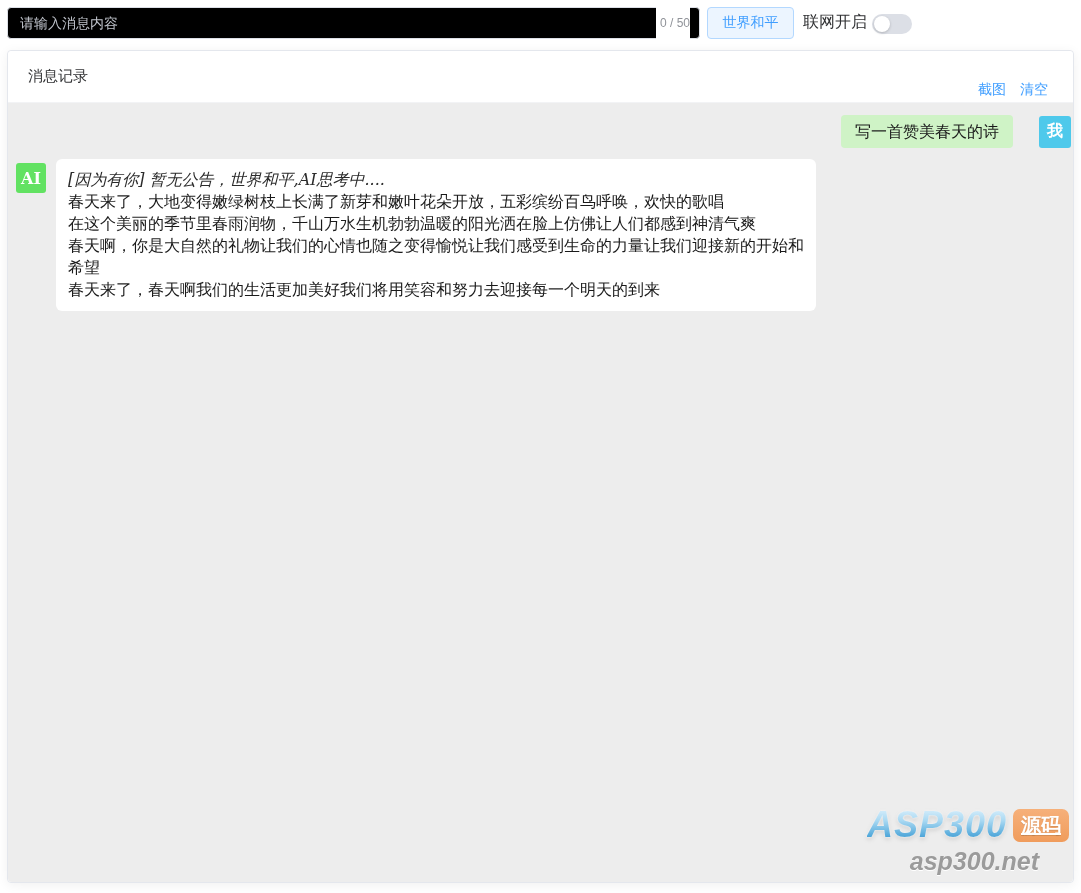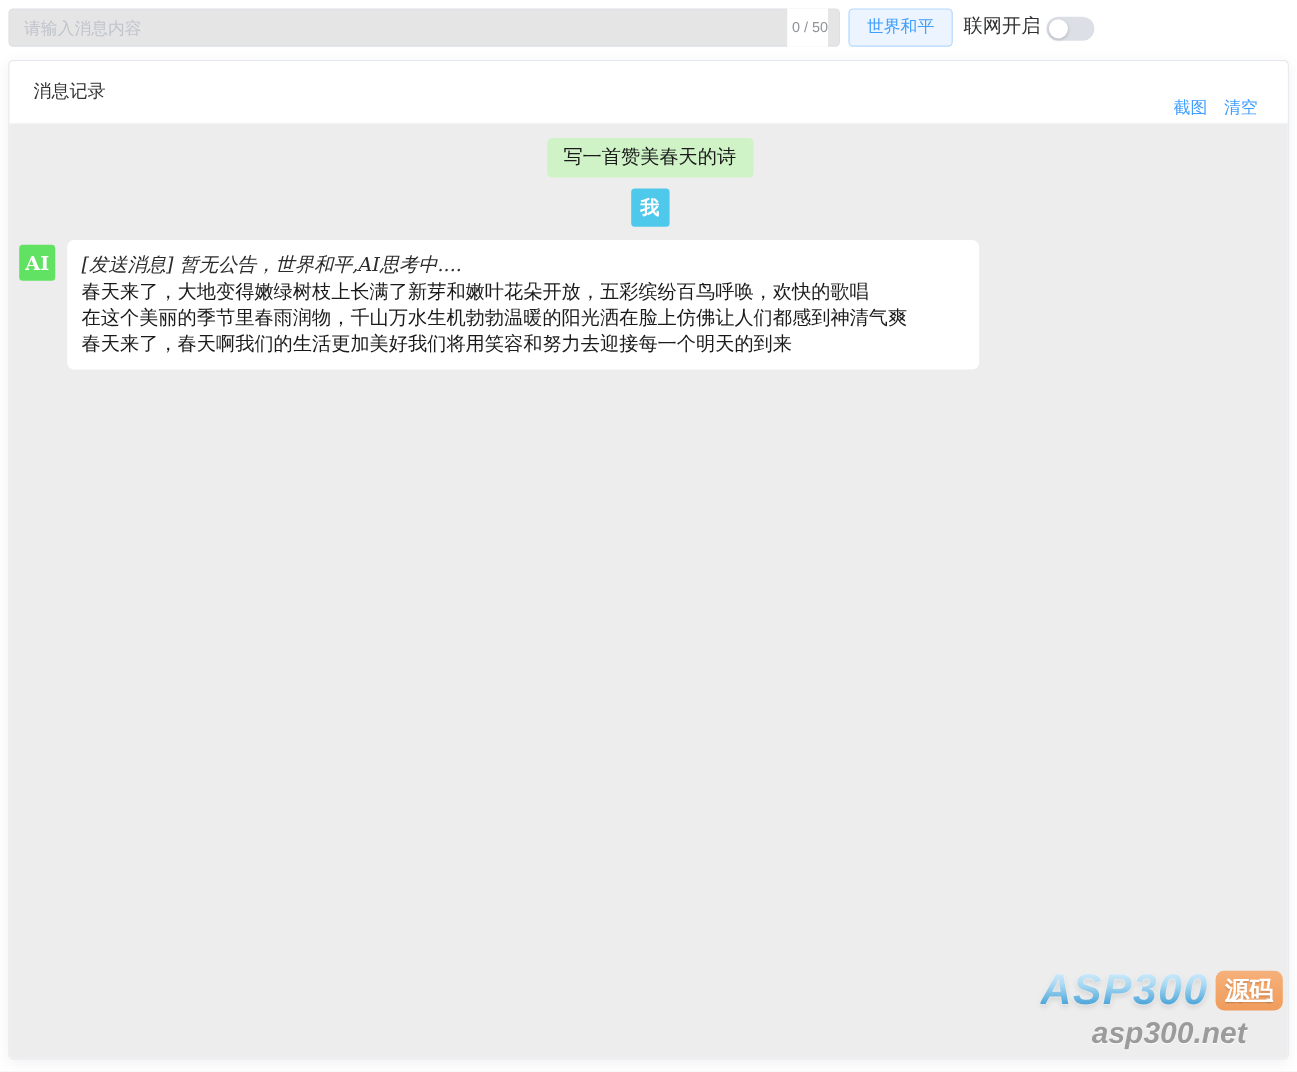--- a/index.html
+++ b/index.html
@@ -16,21 +16,21 @@
   body{
     width:1081px;height:893px;position:relative;background:#ffffff;
     font-family:"Liberation Sans","DejaVu Sans",sans-serif;color:#303133;overflow:hidden;
   }
 
   
   .input-wrap{position:absolute;left:7px;top:7px;width:693px;height:32px;}
   .msg-input{
     width:100%;height:32px;border:1px solid #dcdfe6;border-radius:4px;
     padding:0 64px 0 12px;font-size:14px;color:#606266;outline:none;
-    font-family:inherit;background:#e5e5e5;
+    font-family:inherit;background:#000000;
   }
   .msg-input::placeholder{color:#c0c4cc;}
   .char-counter{
     position:absolute;right:10px;top:0;height:32px;line-height:32px;
     font-size:12px;color:#909399;background:#fff;padding-left:4px;
   }
   .send-btn{
     position:absolute;left:707px;top:7px;height:32px;width:87px;
     background:var(--send-bg);border:1px solid var(--send-border);border-radius:4px;
     color:var(--accent);font-size:14px;font-family:inherit;cursor:pointer;
@@ -59,21 +59,21 @@
   .card-title{font-size:15px;color:#303133;}
   .header-actions{display:flex;gap:14px;margin-top:27px;}
   .header-actions a{color:var(--accent);font-size:14px;text-decoration:none;cursor:pointer;}
 
   .chat-body{
     position:relative;height:779px;background:var(--chat-bg);
     border-radius:0 0 4px 4px;padding:12px 2px 12px 4px;overflow:hidden;
   }
 
   
-  .row-user{display:flex;justify-content:flex-end;align-items:center;gap:9px;flex-direction:column;}
+  .row-user{display:flex;justify-content:flex-end;align-items:center;gap:26px;}
   .bubble-user{
     background:var(--user-bubble);border-radius:4px;padding:6px 14px;
     font-size:16px;line-height:21px;color:#1a1a1a;max-width:700px;
   }
   .avatar{
     width:32px;height:32px;border-radius:3px;flex:0 0 auto;
     display:flex;align-items:center;justify-content:center;
     color:#fff;font-weight:bold;font-family:"DejaVu Serif","Liberation Serif",serif;
   }
   .avatar-user{background:var(--user-avatar);font-size:16px;}
@@ -137,23 +137,24 @@
   <div class="chat-body">
 
     <div class="row-user">
       <div class="bubble-user">写一首赞美春天的诗</div>
       <div class="avatar avatar-user">我</div>
     </div>
 
     <div class="row-ai">
       <div class="avatar avatar-ai">AI</div>
       <div class="bubble-ai">
-        <div class="announcement">[发送消息] 暂无公告，世界和平,AI思考中....</div>
+        <div class="announcement">[因为有你] 暂无公告，世界和平,AI思考中....</div>
         <div>春天来了，大地变得嫩绿树枝上长满了新芽和嫩叶花朵开放，五彩缤纷百鸟呼唤，欢快的歌唱</div>
         <div>在这个美丽的季节里春雨润物，千山万水生机勃勃温暖的阳光洒在脸上仿佛让人们都感到神清气爽</div>
+        <div>春天啊，你是大自然的礼物让我们的心情也随之变得愉悦让我们感受到生命的力量让我们迎接新的开始和希望</div>
         <div>春天来了，春天啊我们的生活更加美好我们将用笑容和努力去迎接每一个明天的到来</div>
       </div>
     </div>
 
     <div class="watermark">
       <div class="wm-row1">
         <span class="wm-brand">ASP300</span>
         <span class="wm-badge">源码</span>
       </div>
       <div class="wm-site">asp300.net</div>

